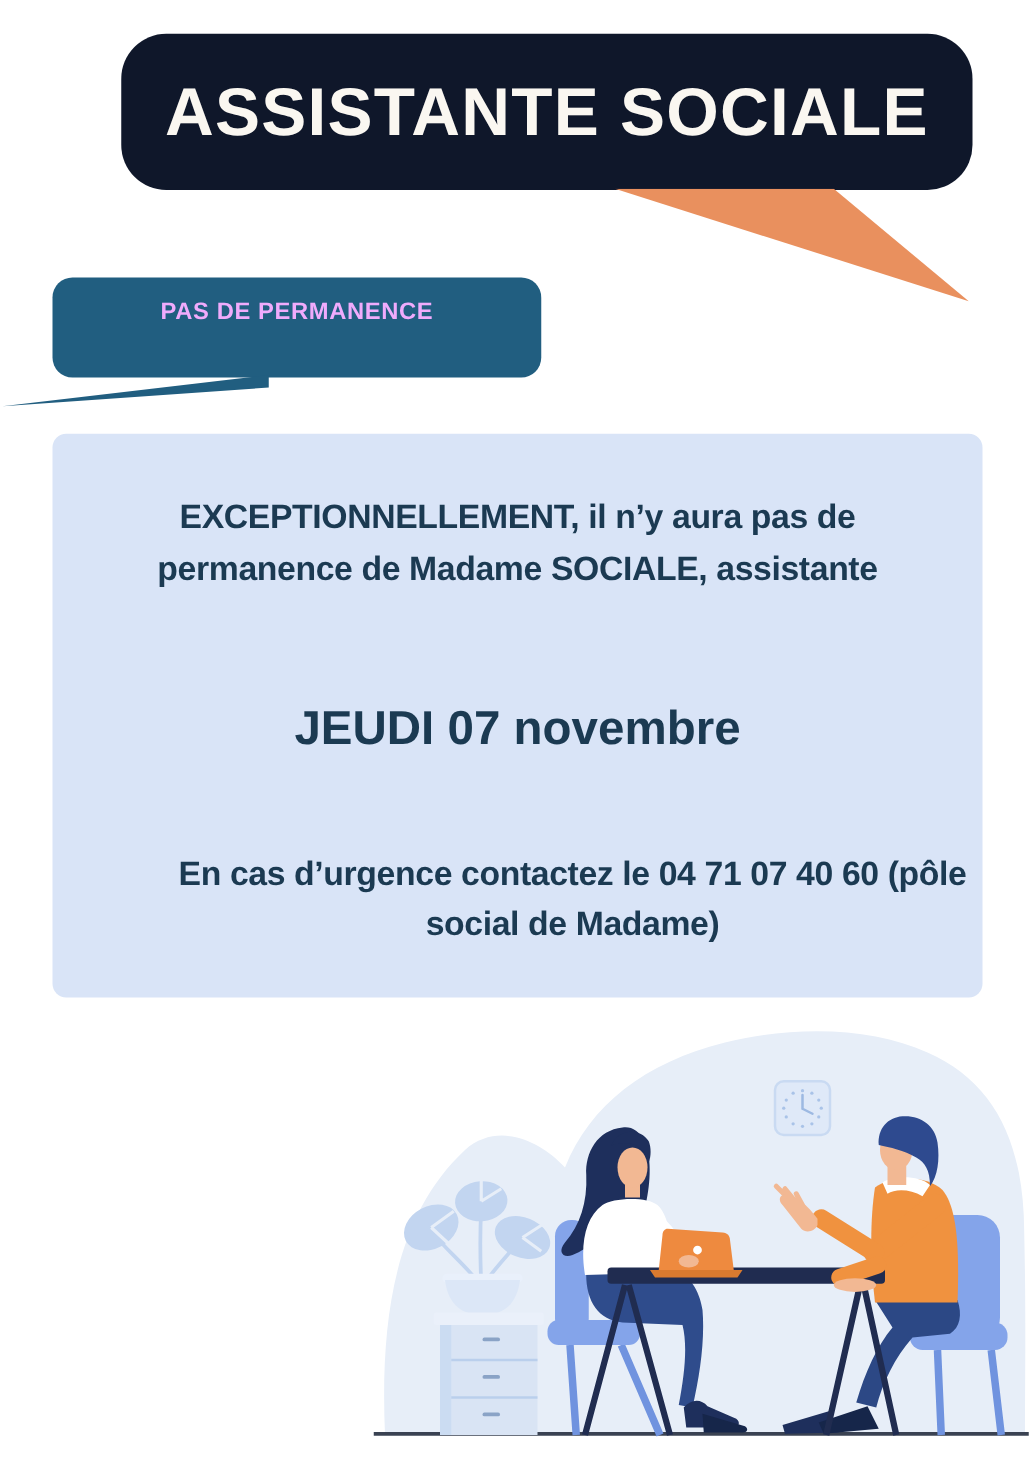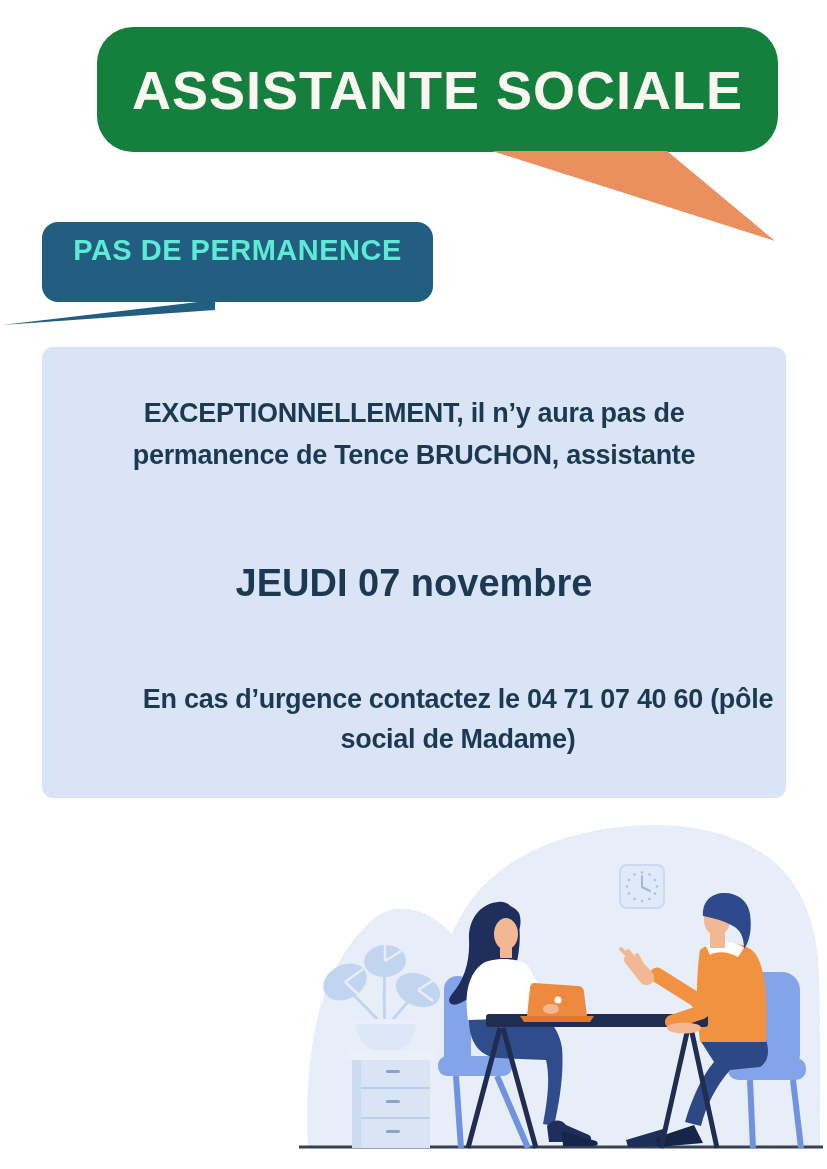--- a/index.html
+++ b/index.html
@@ -3,35 +3,35 @@
 <meta charset="utf-8">
 <style>
   html,body{margin:0;padding:0;background:#ffffff;}
   .poster{
     position:relative;width:827px;height:1169px;background:#ffffff;overflow:hidden;
     font-family:"Liberation Sans", sans-serif;
   }
   
   .bubble-title{
     position:absolute;left:97px;top:27px;width:681px;height:125px;
-    background:#15803d;border-radius:36px;
+    background:#0f172a;border-radius:36px;
     display:flex;align-items:center;justify-content:center;
   }
   .bubble-title .txt{
     color:#FAF7F1;font-size:54px;font-weight:bold;letter-spacing:1px;white-space:nowrap;
   }
   .title-tail{position:absolute;left:492px;top:151px;width:284px;height:91px;}
   
   .bubble-badge{
     position:absolute;left:42px;top:222px;width:391px;height:80px;
     background:#215E80;border-radius:16px;
     display:flex;align-items:center;justify-content:center;padding-bottom:0;
   }
   .bubble-badge .txt{
-    color:#5eead4;font-size:29px;font-weight:bold;letter-spacing:.5px;white-space:nowrap;
+    color:#f0abfc;font-size:19px;font-weight:bold;letter-spacing:.5px;white-space:nowrap;
     position:relative;top:-12px;
   }
   .badge-tail{position:absolute;left:2px;top:299px;width:214px;height:28px;}
   
   .panel{
     position:absolute;left:42px;top:347px;width:744px;height:451px;
     background:#D9E4F7;border-radius:11px;
   }
   .notice-text{position:absolute;left:0;width:100%;text-align:center;color:#1B3A52;font-weight:bold;}
   .intro{top:45px;font-size:27px;line-height:42px;letter-spacing:-0.3px;}
@@ -56,21 +56,21 @@
   <div class="bubble-badge">
     <span class="txt">PAS DE PERMANENCE</span>
   </div>
   <svg class="badge-tail" viewBox="0 0 214 28" aria-hidden="true">
     <polygon points="213,1 0,26 213,11" fill="#215E80"></polygon>
   </svg>
 
   <div class="panel">
     <div class="notice-text intro">
       <div>EXCEPTIONNELLEMENT, il n’y aura pas de</div>
-      <div>permanence de Tence BRUCHON, assistante</div>
+      <div>permanence de Madame SOCIALE, assistante</div>
     </div>
     <div class="notice-text date-line">JEUDI 07 novembre</div>
     <div class="notice-text urgency">
       <div>En cas d’urgence contactez le 04 71 07 40 60 (pôle</div>
       <div>social de Madame)</div>
     </div>
   </div>
 
   <svg class="illus" viewBox="280 820 547 349" aria-hidden="true">
 

